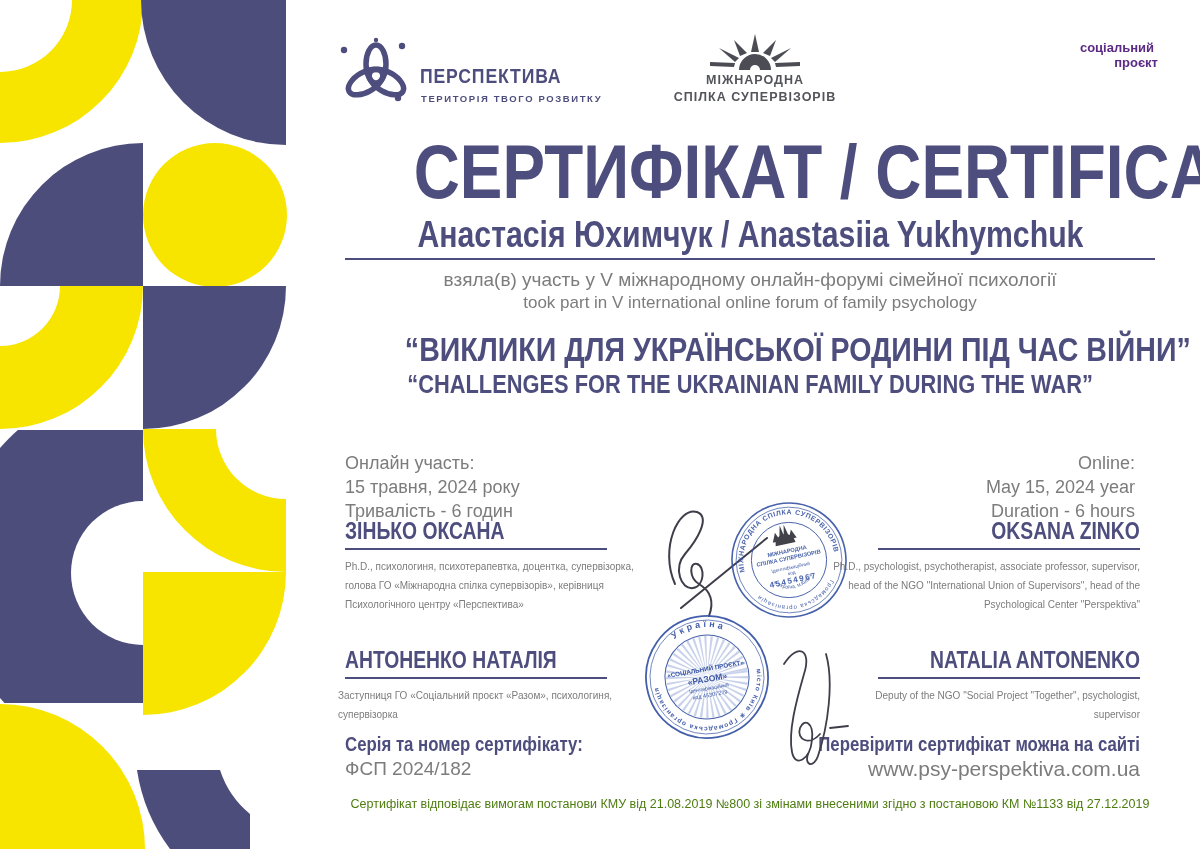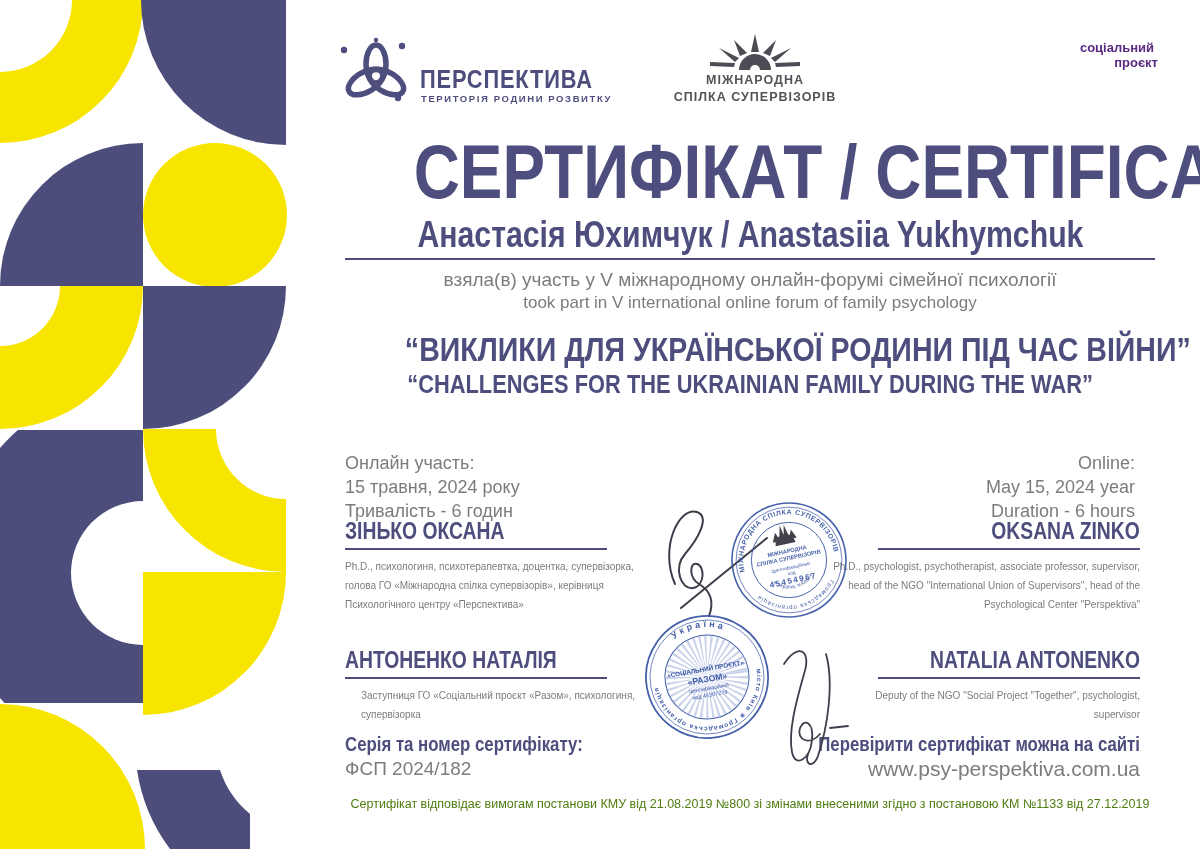--- a/index.html
+++ b/index.html
@@ -54,24 +54,24 @@
       <ellipse transform="rotate(120)" cx="0" cy="-12" rx="10" ry="19"></ellipse>
       <ellipse transform="rotate(240)" cx="0" cy="-12" rx="10" ry="19"></ellipse>
     </g>
     <g fill="#4E4E7E">
       <circle cx="66" cy="12" r="3.2"></circle>
       <circle cx="8" cy="16" r="3.2"></circle>
       <circle cx="62" cy="64" r="3.2"></circle>
       <circle cx="40" cy="6" r="2.2"></circle>
     </g>
   </svg>
-  <div class="abs" style="left:420px;top:64px;font-size:26px;letter-spacing:1px">
+  <div class="abs" style="left:420px;top:64px;font-size:21px;letter-spacing:1px">
     <span class="cond-l navy">ПЕРСПЕКТИВА</span>
   </div>
-  <div class="abs navy" style="left:421px;top:93px;font-size:9.5px;font-weight:bold;letter-spacing:1.6px">ТЕРИТОРІЯ РОДИНИ РОЗВИТКУ</div>
+  <div class="abs navy" style="left:421px;top:93px;font-size:9.5px;font-weight:bold;letter-spacing:1.6px">ТЕРИТОРІЯ ТВОГО РОЗВИТКУ</div>
 
   <svg class="abs" style="left:690px;top:30px" width="130" height="42" viewBox="0 0 130 42">
     <g fill="#4B4C54">
       <path d="M61 22 L65 4 L69 22 Z"></path>
       <path d="M44 10 L57 23 L50 26 Z"></path>
       <path d="M86 10 L73 23 L80 26 Z"></path>
       <path d="M29 18 L49 28 L45 32 Z"></path>
       <path d="M101 18 L81 28 L85 32 Z"></path>
       <path d="M20 32 L45 33 L44 37 L20 36 Z"></path>
       <path d="M110 32 L85 33 L86 37 L110 36 Z"></path>
@@ -118,21 +118,21 @@
   <div class="abs sig-name" style="left:345px;top:518px">
     <span class="cond-l">ЗІНЬКО ОКСАНА</span>
   </div>
   <div class="abs hline2" style="left:345px;top:548px;width:262px"></div>
   <div class="abs desc" style="left:345px;top:557px;width:302px">Ph.D., психологиня, психотерапевтка, доцентка, супервізорка, голова ГО «Міжнародна спілка супервізорів», керівниця Психологічного центру «Перспектива»</div>
 
   <div class="abs sig-name" style="left:345px;top:647px">
     <span class="cond-l">АНТОНЕНКО НАТАЛІЯ</span>
   </div>
   <div class="abs hline2" style="left:345px;top:677px;width:262px"></div>
-  <div class="abs desc" style="left:361px;top:686px;width:310px">Заступниця ГО «Соціальний проєкт «Разом», психологиня, супервізорка</div>
+  <div class="abs desc" style="left:338px;top:686px;width:310px">Заступниця ГО «Соціальний проєкт «Разом», психологиня, супервізорка</div>
 
   <div class="abs sig-name" style="right:60px;top:518px;text-align:center">
     <span class="cond-r">OKSANA ZINKO</span>
   </div>
   <div class="abs hline2" style="right:60px;top:548px;width:262px"></div>
   <div class="abs desc" style="right:60px;top:557px;width:320px;text-align:right">Ph.D., psychologist, psychotherapist, associate professor, supervisor, head of the NGO "International Union of Supervisors", head of the Psychological Center "Perspektiva"</div>
 
   <div class="abs sig-name" style="right:60px;top:647px;text-align:right">
     <span class="cond-r">NATALIA ANTONENKO</span>
   </div>

